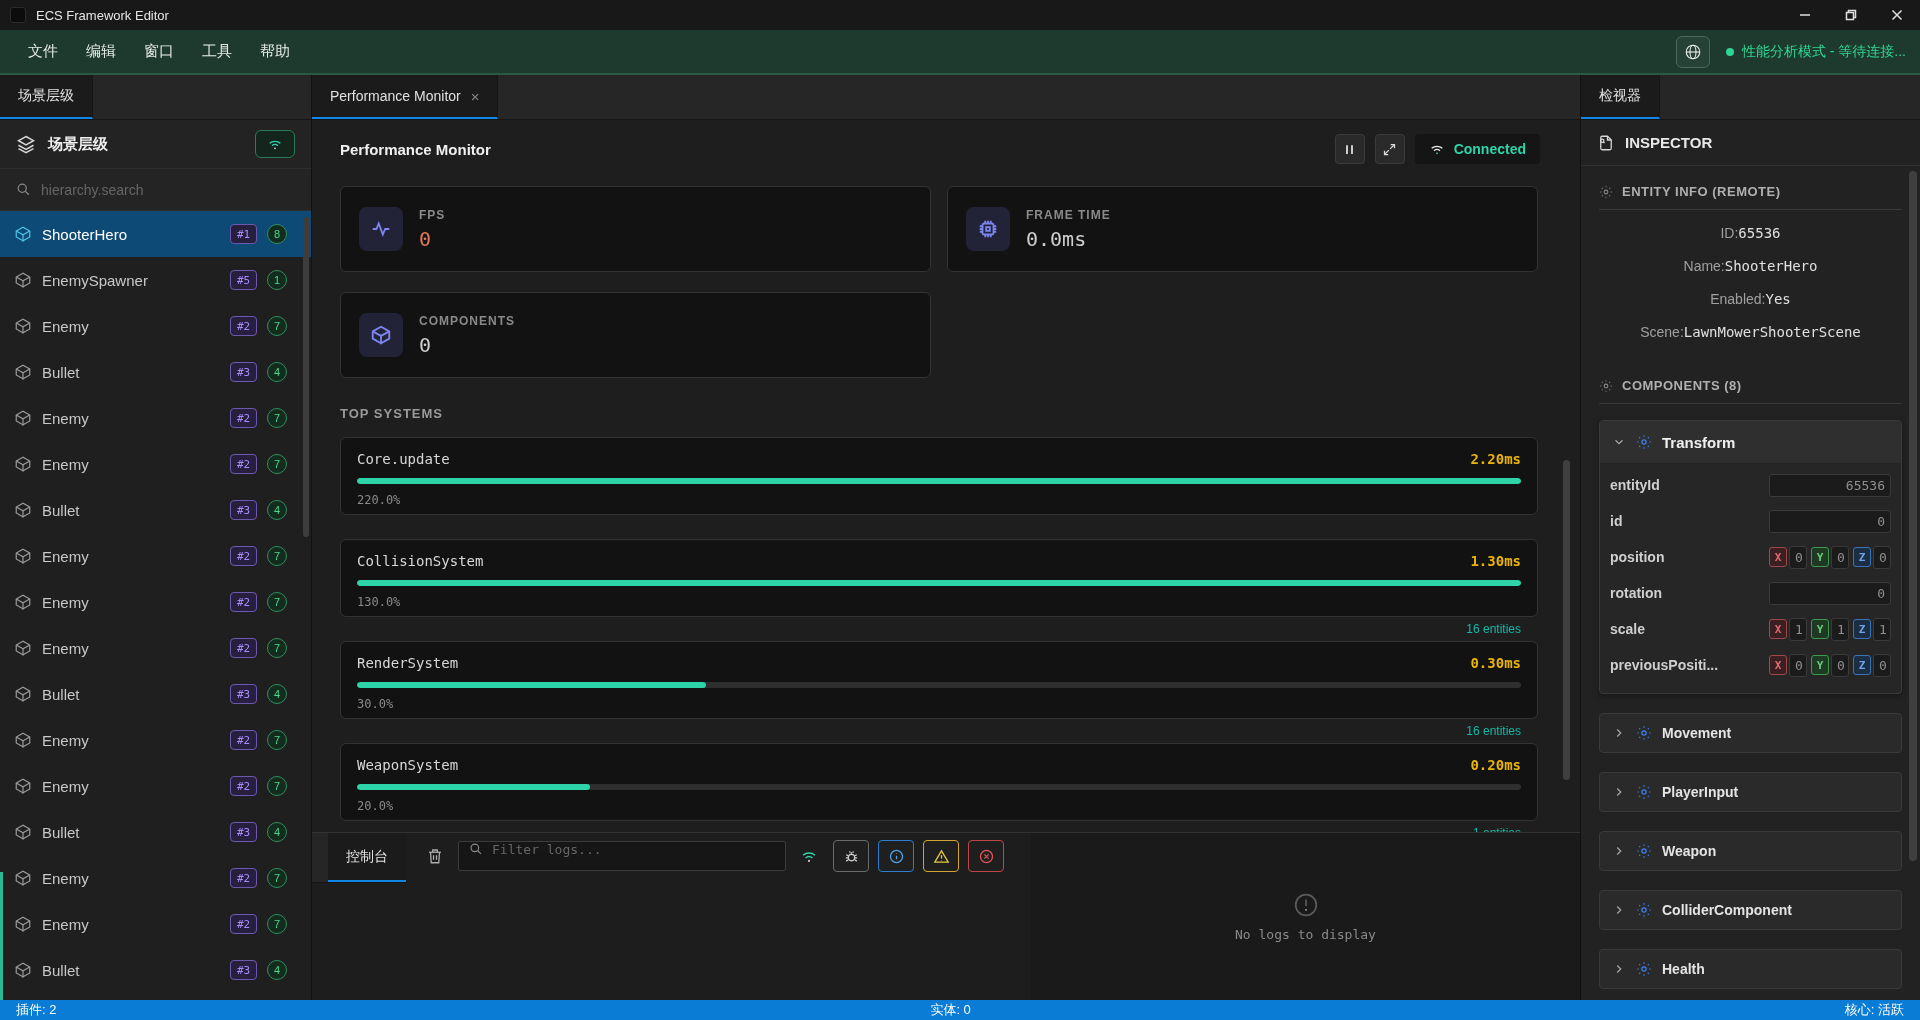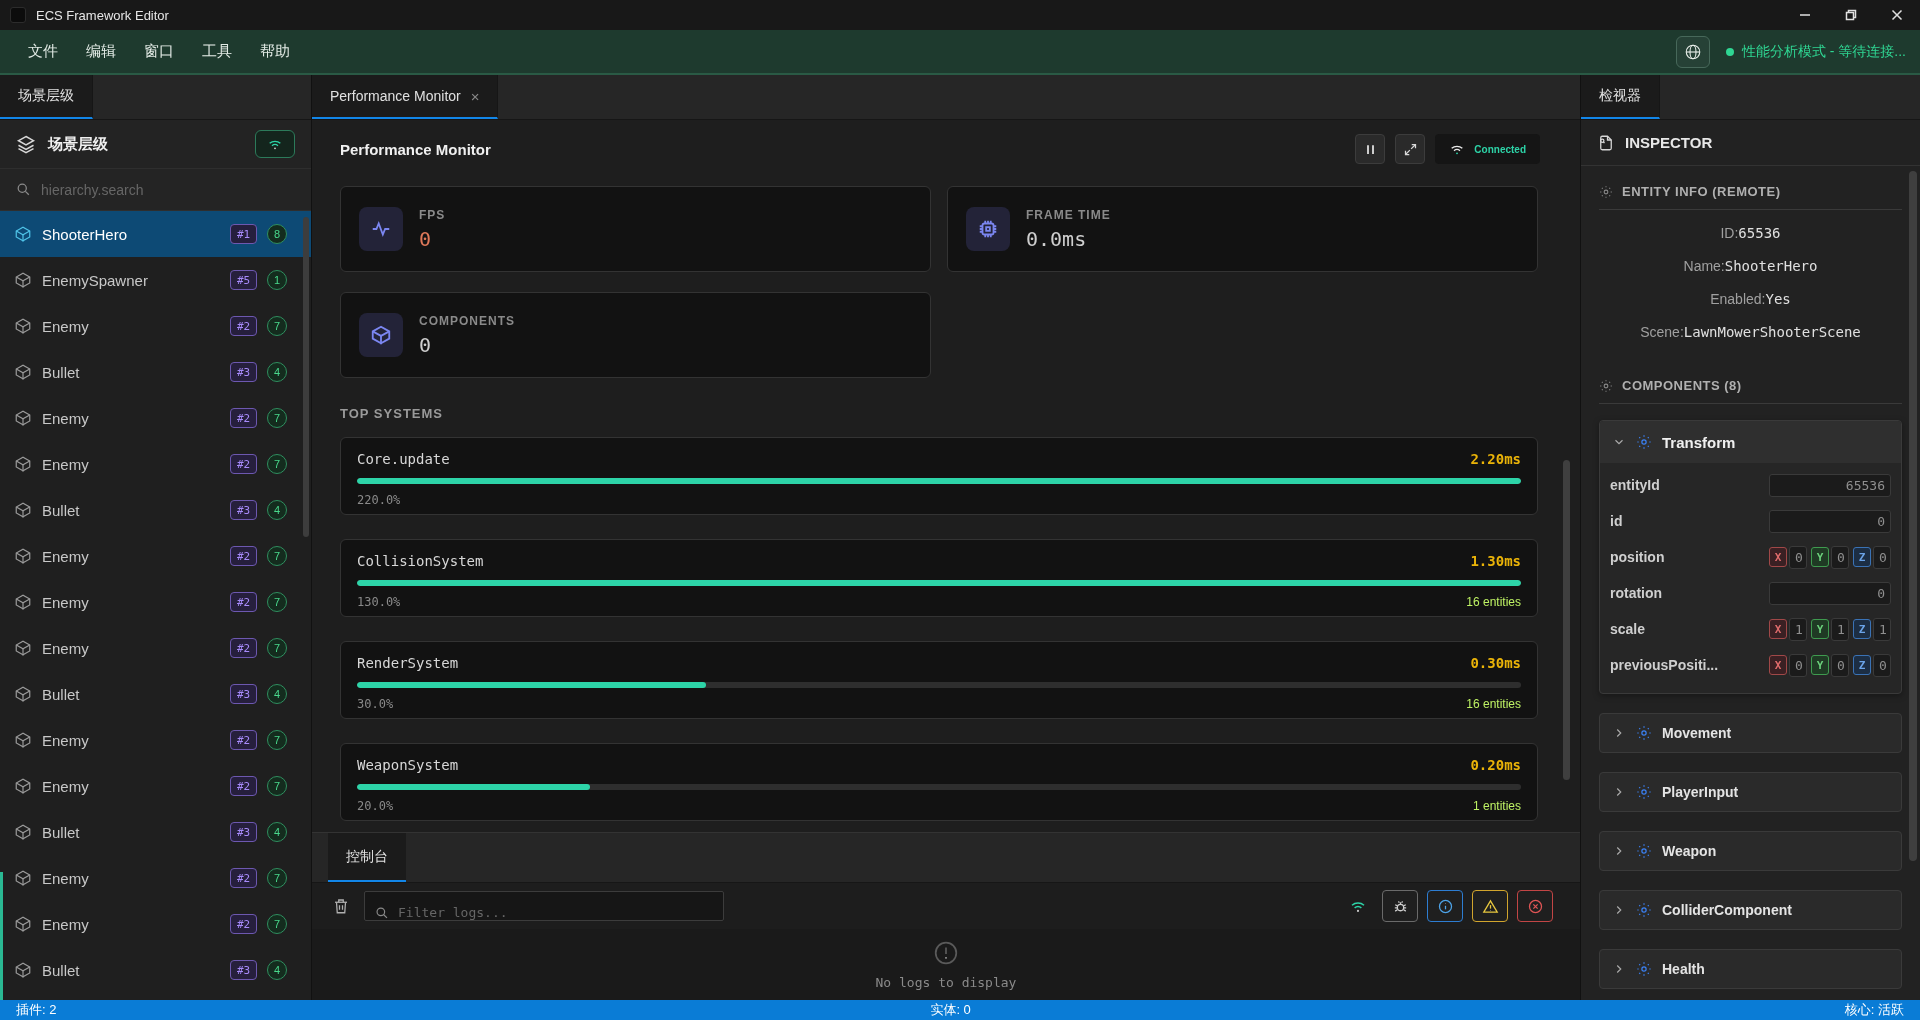--- a/index.html
+++ b/index.html
@@ -57,49 +57,49 @@
 
   
   .panel-center { flex:1; min-width:0; display:flex; flex-direction:column; background:#1e1e1e; }
   .main-view { flex:1; min-height:0; display:flex; flex-direction:column; position:relative; overflow:hidden; }
   .main-header { height:58px; flex:none; display:flex; align-items:center; padding:0 40px 0 28px; }
   .main-title { font-weight:bold; font-size:15px; color:#f0f0f0; }
   .main-actions { margin-left:auto; display:flex; align-items:center; gap:10px; }
   .icon-btn { width:30px; height:30px; background:#2a2a2a; border:1px solid #3c3c3c; border-radius:4px; display:flex; align-items:center; justify-content:center; }
   .icon-btn svg { width:15px; height:15px; stroke:#d8d8d8; fill:none; stroke-width:2; }
   .connected-badge { height:30px; padding:0 14px; background:#151515; border-radius:4px; display:flex; align-items:center; gap:9px;
-                     font-size:10px; font-weight:bold; color:#2dd4a8; }
+                     font-size:14px; font-weight:bold; color:#2dd4a8; }
   .connected-badge svg { width:16px; height:16px; stroke:#e8e8e8; fill:none; stroke-width:2; }
   .main-scroll { flex:1; overflow:hidden; padding:0 42px 0 28px; }
   .stats-grid { display:grid; grid-template-columns:1fr 1fr; gap:20px 16px; margin-top:8px; }
   .stat-card { height:86px; background:#121212; border:1px solid #333; border-radius:6px; display:flex; align-items:center; gap:16px; padding:0 18px; }
   .stat-icon { width:44px; height:44px; border-radius:8px; background:#232338; display:flex; align-items:center; justify-content:center; flex:none; }
   .stat-icon svg { width:22px; height:22px; stroke:#7b86f0; fill:none; stroke-width:2; }
   .stat-label { font-size:12px; font-weight:bold; letter-spacing:1px; color:#8a8a8a; }
   .stat-value { font-family:"DejaVu Sans Mono",monospace; font-size:20px; color:#cfcfcf; margin-top:5px; }
   .stat-value.orange { color:#e0795a; }
   .top-systems-label { margin-top:28px; font-size:13px; font-weight:bold; letter-spacing:1px; color:#9a9a9a; }
   .sys-list { margin-top:16px; display:flex; flex-direction:column; gap:24px; }
   .sys-card { height:78px; background:#121212; border:1px solid #333; border-radius:6px; padding:13px 16px; }
   .sys-head { display:flex; justify-content:space-between; font-family:"DejaVu Sans Mono",monospace; font-size:14px; color:#d8d8d8; }
   .sys-time { font-weight:bold; color:#eab308; }
   .sys-bar { height:6px; background:#2e2e2e; border-radius:3px; margin:11px 0 9px; overflow:hidden; }
   .sys-fill { height:100%; background:#2dd4a8; border-radius:3px; }
   .sys-foot { display:flex; justify-content:space-between; font-size:12px; }
   .sys-pct { font-family:"DejaVu Sans Mono",monospace; color:#8a8a8a; }
-  .sys-ents { color:#bef264; }
+  .sys-ents { color:#14b8a6;margin-top:27px; }
   .main-thumb { position:absolute; right:10px; top:340px; width:7px; height:320px; background:#3f3f3f; border-radius:4px; }
 
   
-  .console { height:168px; flex:none; border-top:1px solid #333; display:flex; flex-direction:column; background:#1d1d1d; }
+  .console { height:168px; flex:none; border-top:1px solid #333; display:flex; flex-direction:row; background:#1d1d1d; }
   .console-tabbar { height:50px; background:#262626; display:flex; padding-left:16px; border-bottom:1px solid #161616; flex:none; }
   .console-tabbar .tab { border-right:none; }
   .console-toolbar { height:46px; flex:none; display:flex; align-items:center; gap:14px; padding:0 27px 0 20px; }
   .trash-btn svg { width:18px; height:18px; stroke:#b0b0b0; fill:none; stroke-width:1.7; display:block; }
-  .filter-box { width:360px; height:30px; background:#161616; border:1px solid #3c3c3c; border-radius:2px; display:flex; align-items:flex-end; gap:9px; padding:0 10px; }
+  .filter-box { width:328px; height:30px; background:#161616; border:1px solid #3c3c3c; border-radius:2px; display:flex; align-items:flex-start; gap:9px; padding:0 10px; }
   .filter-box svg { width:14px; height:14px; stroke:#8a8a8a; fill:none; stroke-width:2; flex:none; }
   .filter-box input { flex:1; background:transparent; border:none; outline:none; color:#bbb; font-family:"DejaVu Sans Mono",monospace; font-size:13px; }
   .filter-box input::placeholder { color:#666; }
   .console-right { margin-left:auto; display:flex; align-items:center; gap:9px; }
   .console-wifi svg { width:18px; height:18px; stroke:#2dd4a8; fill:none; stroke-width:2; display:block; margin-right:6px; }
   .log-btn { width:36px; height:32px; border-radius:4px; background:#1f1f1f; display:flex; align-items:center; justify-content:center; }
   .log-btn svg { width:17px; height:17px; fill:none; stroke-width:1.8; }
   .log-btn.bug   { border:1px solid #6a6a6a; } .log-btn.bug svg   { stroke:#cfcfcf; }
   .log-btn.info  { border:1px solid #2d7dd2; } .log-btn.info svg  { stroke:#4da3e8; }
   .log-btn.warn  { border:1px solid #d2a52d; } .log-btn.warn svg  { stroke:#e8c83f; }

